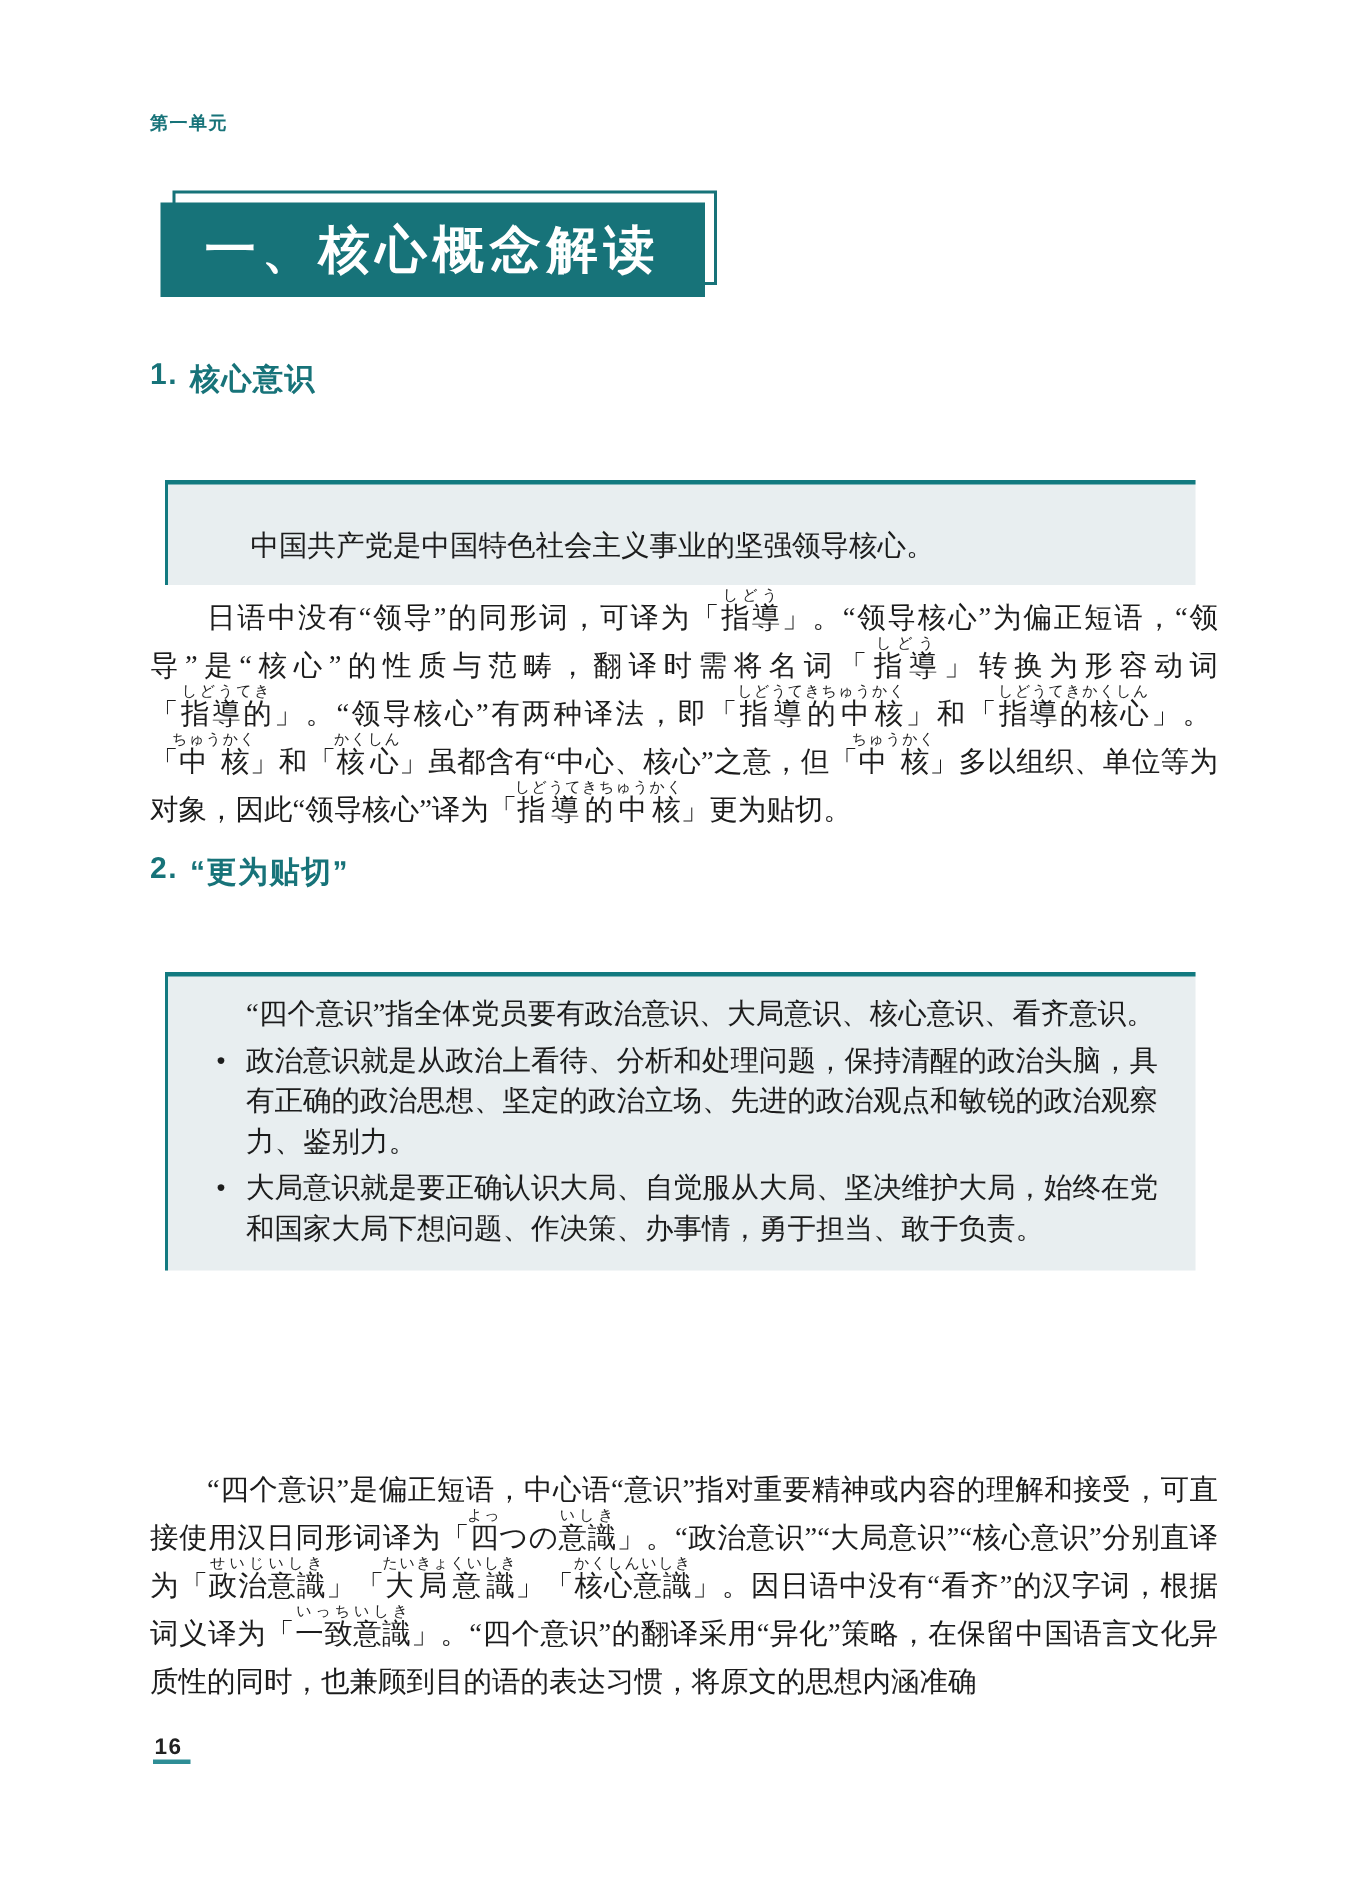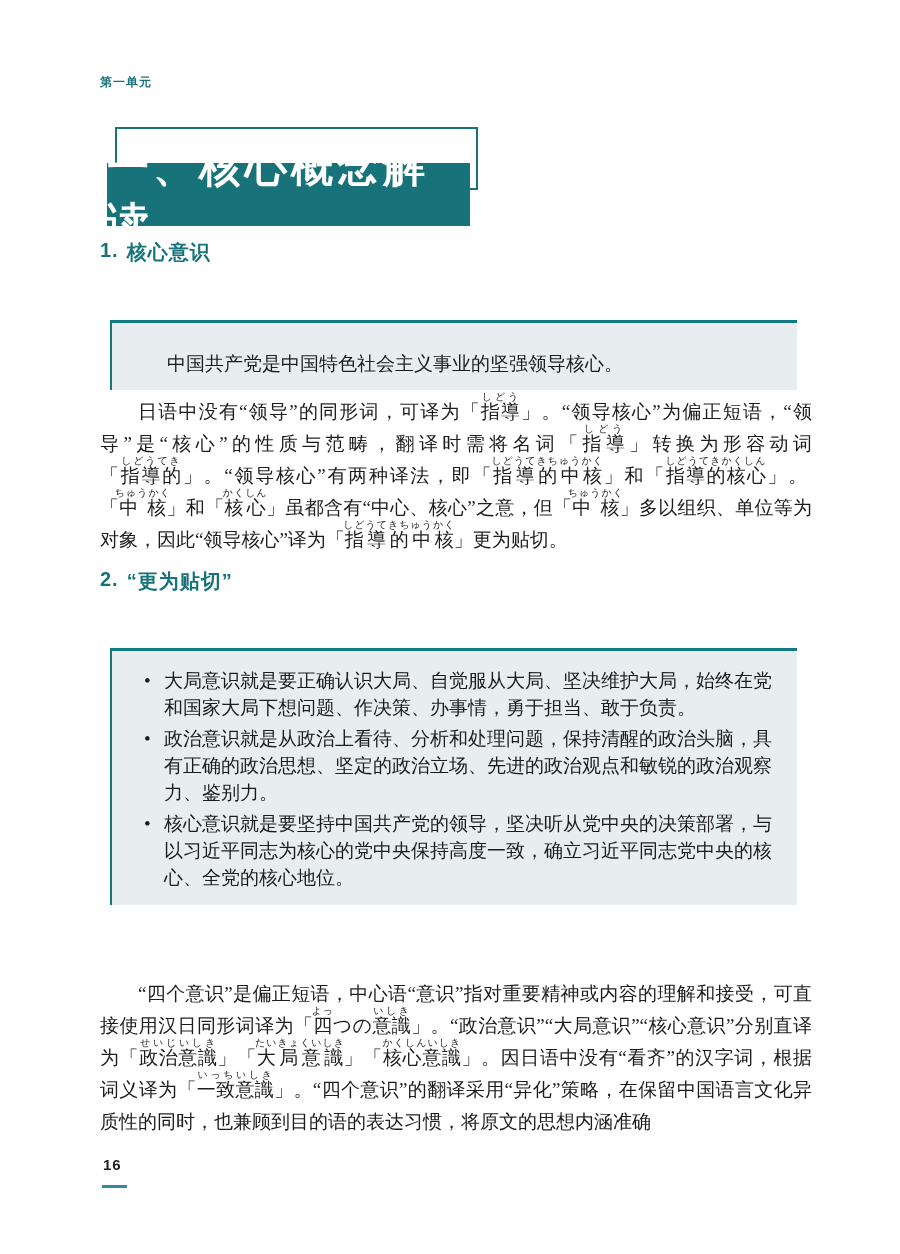--- a/index.html
+++ b/index.html
@@ -18,21 +18,21 @@
   
   .banner { position:absolute; left:107px; top:135px; width:363px; height:63px; }
   .banner-shadow {
     position:absolute; left:8px; top:-8px; width:100%; height:100%;
     background:#ffffff; border:2px solid var(--accent);
   }
   .banner-main {
     position:absolute; left:0; top:0; width:100%; height:100%;
     background:var(--accent); color:#ffffff;
     display:flex; align-items:center; justify-content:center;
-    font-size:42px; font-weight:bold; letter-spacing:4px;margin-top:28px;
+    font-size:34px; font-weight:bold; letter-spacing:4px;
   }
   .sec-head {
     position:absolute; left:100px;
     font-family:"Liberation Sans","DejaVu Sans",sans-serif;
     font-size:20px; font-weight:bold; color:var(--accent); letter-spacing:1px;
     display:flex; gap:8px;
   }
   #sec1-head { top:239px; }
   #sec2-head { top:568px; }
   .trans-line {
@@ -63,21 +63,21 @@
     position:absolute; left:100px; width:712px;
     font-size:19px; line-height:32px; text-align:justify; text-indent:2em;
     color:var(--text);
   }
   #para1 { top:392px; }
   #para2 { top:978px; }
   .page-num {
     position:absolute; left:102px; top:1156px;
     font-family:"Liberation Sans","DejaVu Sans",sans-serif;
     font-size:15px; font-weight:bold; color:#222; letter-spacing:1px;
-    display:inline-block; padding:0 5px 12px 1px;
+    display:inline-block; padding:0 5px 0 1px;
     border-bottom:3px solid #2e8e96;
   }
 </style>
 </head>
 <body>
 
 <div class="page">
 
   <div class="unit-label">第一单元</div>
 
@@ -98,24 +98,24 @@
 
   <div class="para" id="para1">日语中没有“领导”的同形词，可译为「<ruby>指導<rt>しどう</rt></ruby>」。“领导核心”为偏正短语，“领导”是“核心”的性质与范畴，翻译时需将名词「<ruby>指導<rt>しどう</rt></ruby>」转换为形容动词「<ruby>指導的<rt>しどうてき</rt></ruby>」。“领导核心”有两种译法，即「<ruby>指導的中核<rt>しどうてきちゅうかく</rt></ruby>」和「<ruby>指導的核心<rt>しどうてきかくしん</rt></ruby>」。「<ruby>中核<rt>ちゅうかく</rt></ruby>」和「<ruby>核心<rt>かくしん</rt></ruby>」虽都含有“中心、核心”之意，但「<ruby>中核<rt>ちゅうかく</rt></ruby>」多以组织、单位等为对象，因此“领导核心”译为「<ruby>指導的中核<rt>しどうてきちゅうかく</rt></ruby>」更为贴切。</div>
 
   <div class="sec-head" id="sec2-head">
     <span>2.</span>
     <span>“更为贴切”</span>
   </div>
 
 
   <div class="hl-box" id="box2">
+    <div class="intro">“四个意识”指全体党员要有政治意识、大局意识、核心意识、看齐意识。</div>
     <ul>
+      <li>政治意识就是从政治上看待、分析和处理问题，保持清醒的政治头脑，具有正确的政治思想、坚定的政治立场、先进的政治观点和敏锐的政治观察力、鉴别力。</li>
       <li>大局意识就是要正确认识大局、自觉服从大局、坚决维护大局，始终在党和国家大局下想问题、作决策、办事情，勇于担当、敢于负责。</li>
-      <li>政治意识就是从政治上看待、分析和处理问题，保持清醒的政治头脑，具有正确的政治思想、坚定的政治立场、先进的政治观点和敏锐的政治观察力、鉴别力。</li>
-      <li>核心意识就是要坚持中国共产党的领导，坚决听从党中央的决策部署，与以习近平同志为核心的党中央保持高度一致，确立习近平同志党中央的核心、全党的核心地位。</li>
     </ul>
   </div>
 
   <div class="para" id="para2">“四个意识”是偏正短语，中心语“意识”指对重要精神或内容的理解和接受，可直接使用汉日同形词译为「<ruby>四<rt>よっ</rt></ruby>つの<ruby>意識<rt>いしき</rt></ruby>」。“政治意识”“大局意识”“核心意识”分别直译为「<ruby>政治意識<rt>せいじいしき</rt></ruby>」「<ruby>大局意識<rt>たいきょくいしき</rt></ruby>」「<ruby>核心意識<rt>かくしんいしき</rt></ruby>」。因日语中没有“看齐”的汉字词，根据词义译为「<ruby>一致意識<rt>いっちいしき</rt></ruby>」。“四个意识”的翻译采用“异化”策略，在保留中国语言文化异质性的同时，也兼顾到目的语的表达习惯，将原文的思想内涵准确</div>
 
   <div class="page-num">16</div>
 
 </div>
 
 </body></html>

